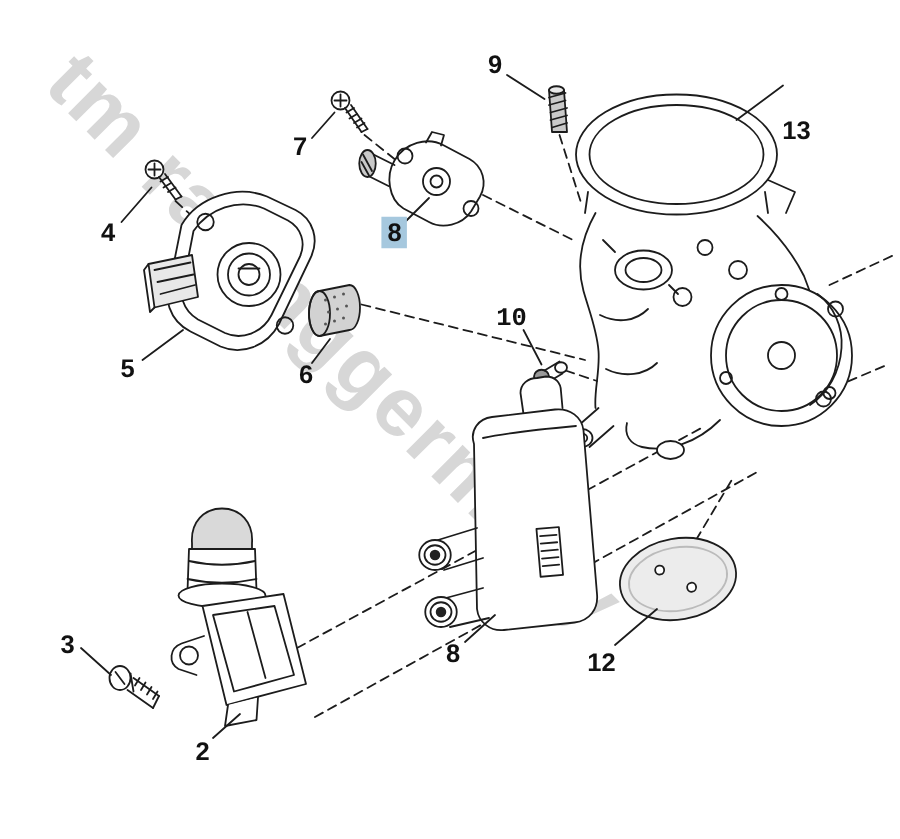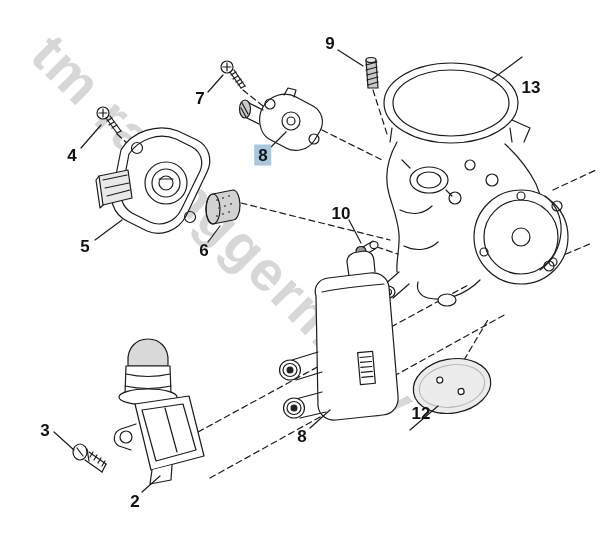--- a/index.html
+++ b/index.html
@@ -260,18 +260,18 @@
   </svg>
 
   <div class="part-label" style="left:135px; top:501px;">2</div>
   <div class="part-label" style="left:45px;  top:430px;">3</div>
   <div class="part-label" style="left:72px;  top:155px;">4</div>
   <div class="part-label" style="left:85px;  top:246px;">5</div>
   <div class="part-label" style="left:204px; top:250px;">6</div>
   <div class="part-label" style="left:200px; top:98px;">7</div>
   <div class="part-label highlighted" style="left:263px; top:155px;">8</div>
   <div class="part-label" style="left:330px; top:43px;">9</div>
-  <div class="part-label" style="left:341px; top:213px;">10</div>
+  <div class="part-label" style="left:341px; top:213px;font-family:Liberation Mono, monospace;">10</div>
   <div class="part-label" style="left:302px; top:436px;">8</div>
-  <div class="part-label" style="left:401px; top:413px;margin-left:20px;">12</div>
+  <div class="part-label" style="left:401px; top:442px;">12</div>
   <div class="part-label" style="left:531px; top:50px;margin-top:37px;">13</div>
 
 </div>
 
 </body></html>

